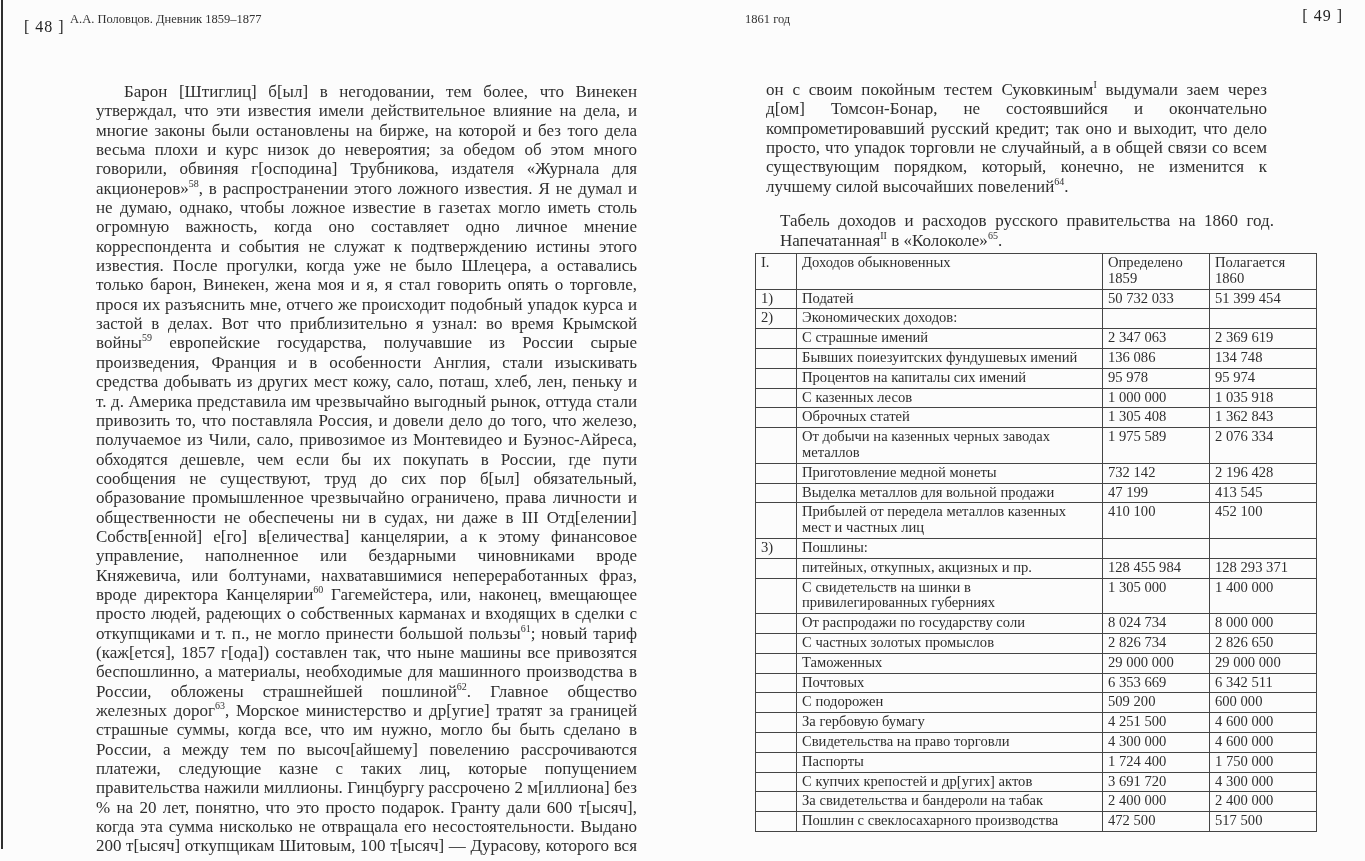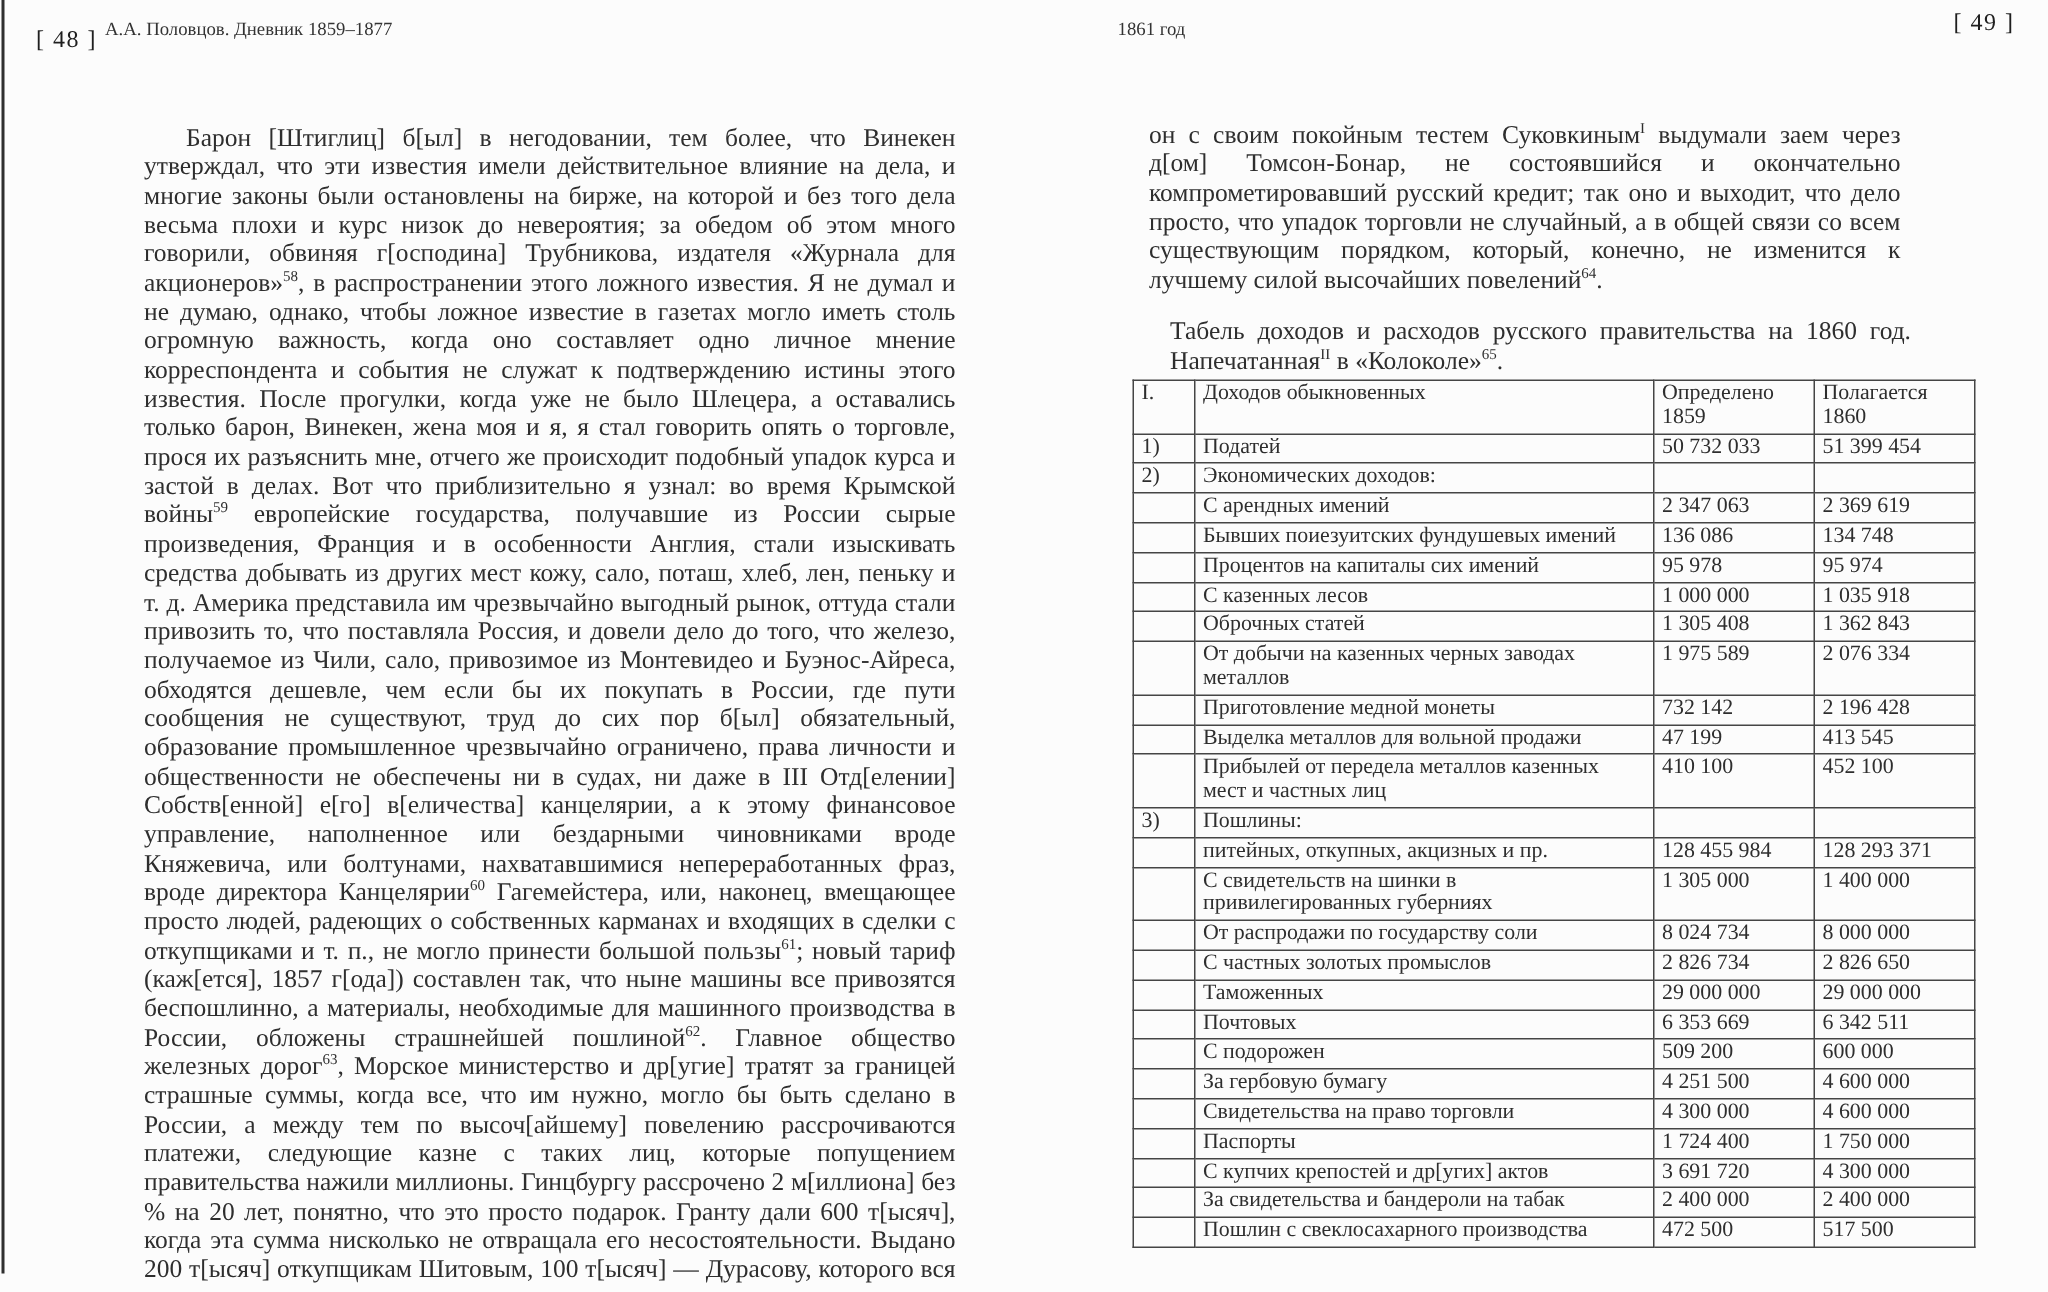--- a/index.html
+++ b/index.html
@@ -104,21 +104,21 @@
             <td class="c3">51 399 454</td>
           </tr>
           <tr>
             <td class="c0">2)</td>
             <td class="c1">Экономических доходов:</td>
             <td class="c2"></td>
             <td class="c3"></td>
           </tr>
           <tr>
             <td class="c0"></td>
-            <td class="c1">С арендных имений</td>
+            <td class="c1">С страшные имений</td>
             <td class="c2">2 347 063</td>
             <td class="c3">2 369 619</td>
           </tr>
           <tr>
             <td class="c0"></td>
             <td class="c1">Бывших поиезуитских фундушевых имений</td>
             <td class="c2">136 086</td>
             <td class="c3">134 748</td>
           </tr>
           <tr>

